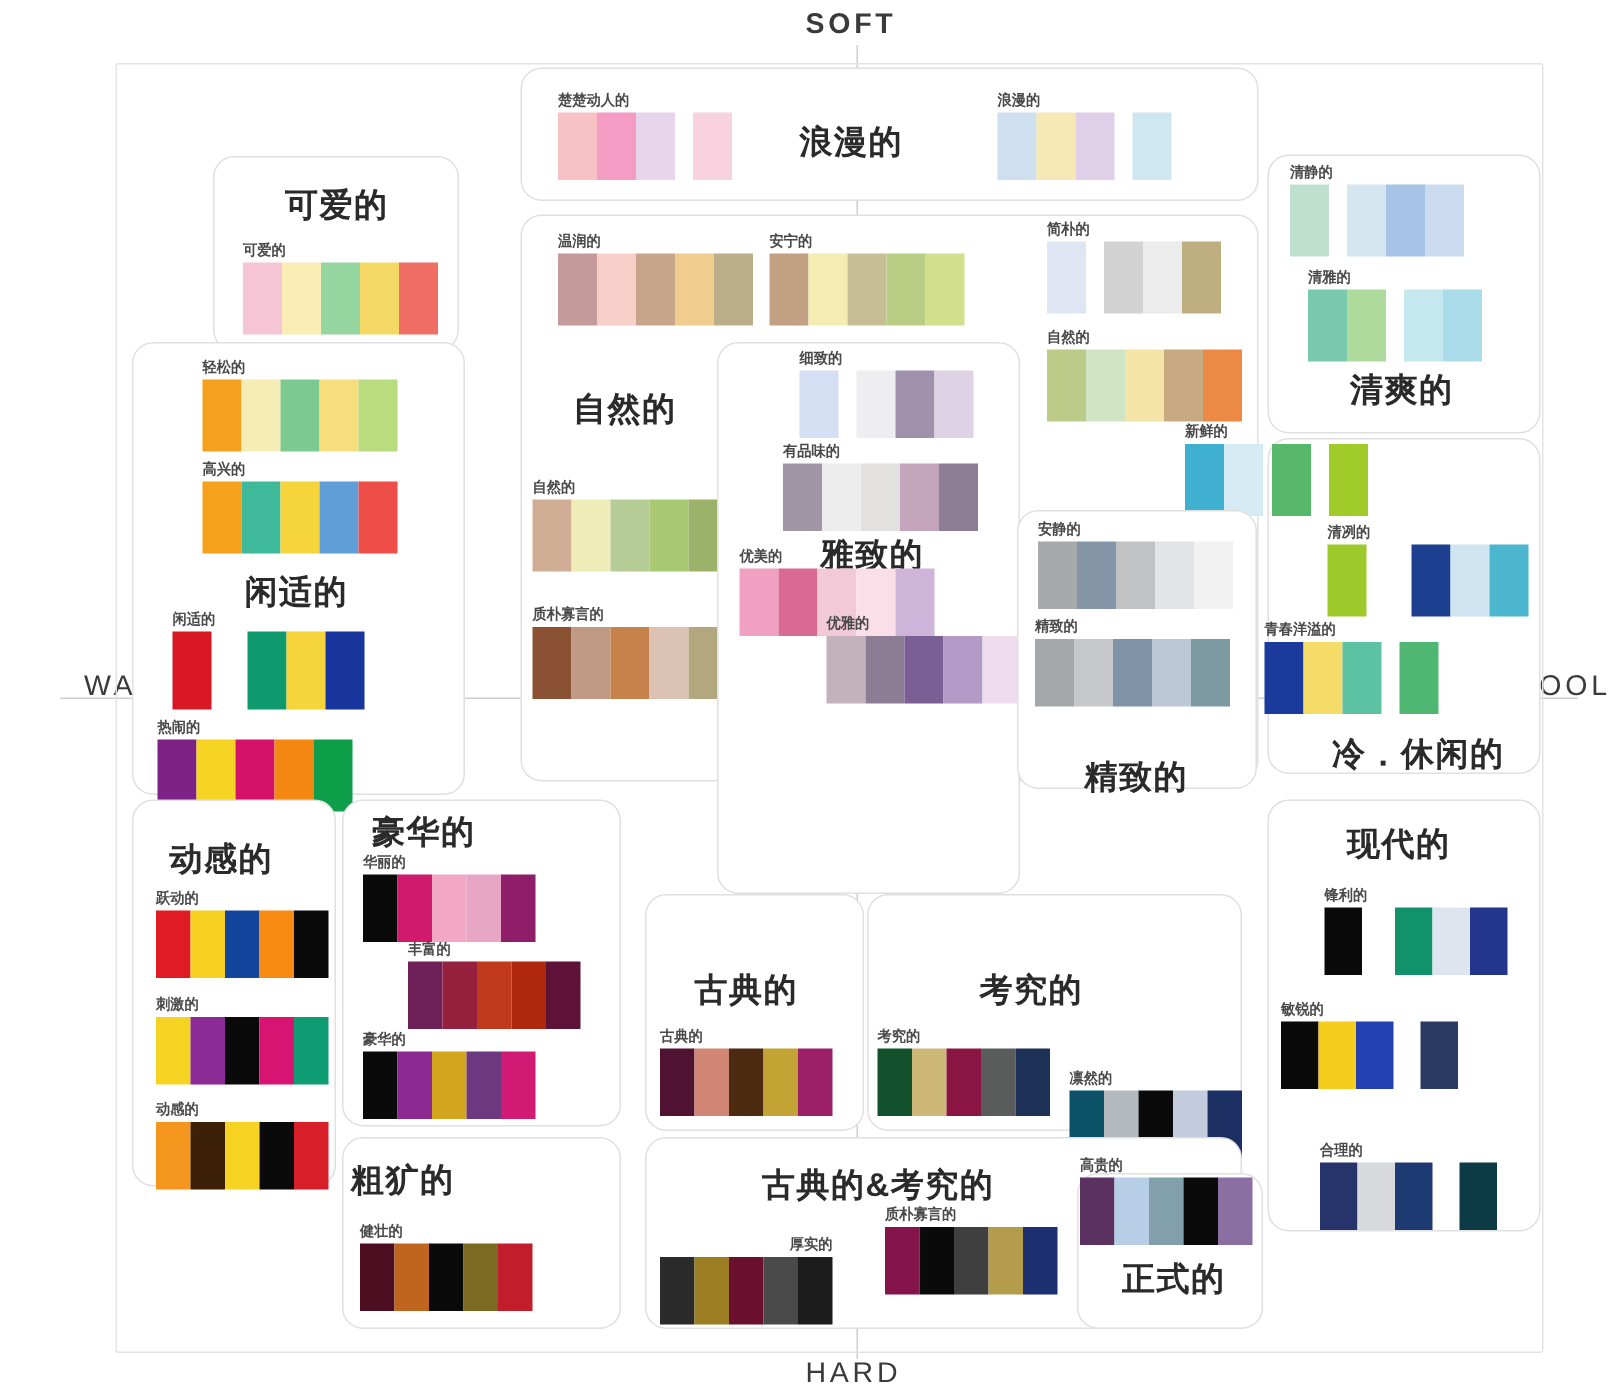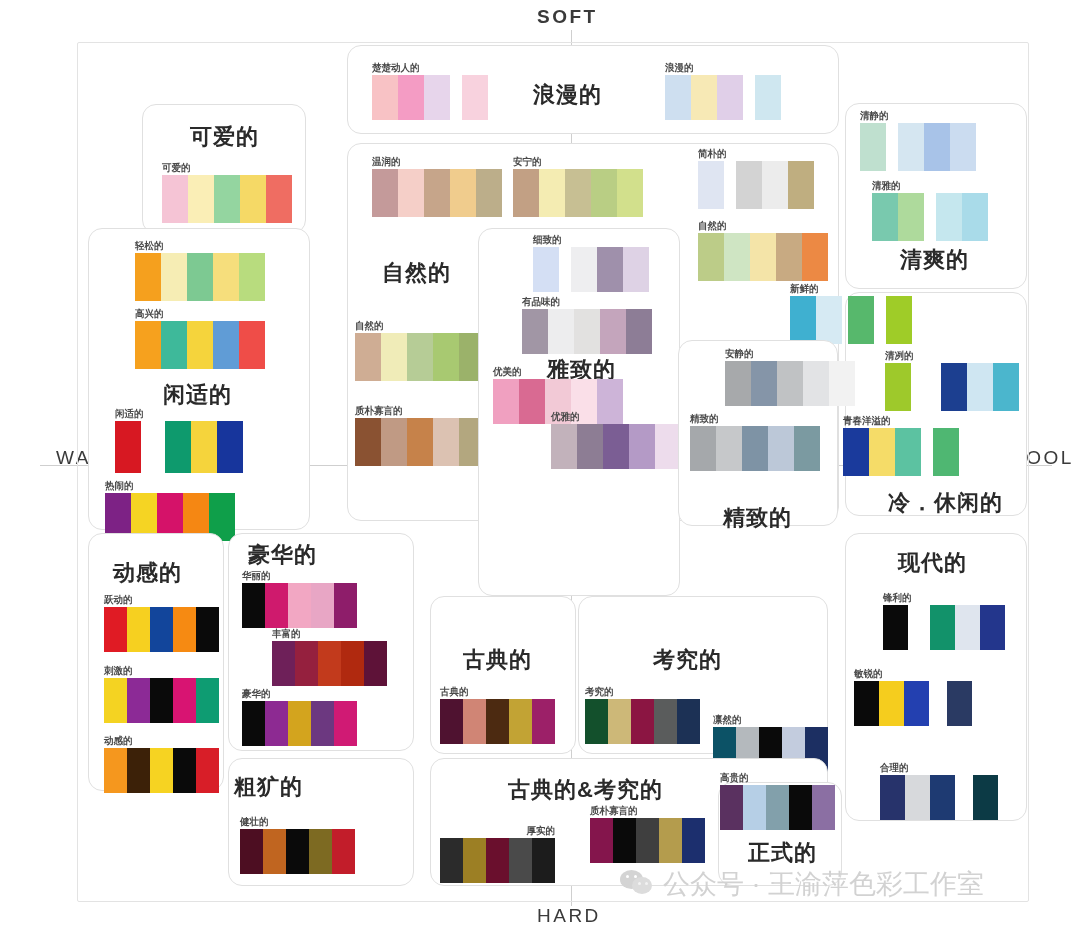--- a/index.html
+++ b/index.html
@@ -283,21 +283,21 @@
         <div class="swatches">
           <span class="sw" title="#1a3a9c" style="height: 48px; width: 26px; background: rgb(26, 58, 156);"></span>
           <span class="sw" title="#f5dc68" style="height: 48px; width: 26px; background: rgb(245, 220, 104);"></span>
           <span class="sw" title="#5cc2a1" style="height: 48px; width: 26px; background: rgb(92, 194, 161);"></span>
           <span class="sw gap" style="height: 48px; width: 12px; background: transparent;"></span>
           <span class="sw" title="#4fb772" style="height: 48px; width: 26px; background: rgb(79, 183, 114);"></span>
         </div>
       </div>
       <div class="card" style="left: 678px; top: 340px; width: 160px; height: 186px;"></div>
       <div class="card-title" style="left: 723px; top: 503px;">精致的</div>
-      <div class="pal" style="left: 725px; top: 348px;">
+      <div class="pal" style="left: 680px; top: 348px; padding-left: 12px;">
         <div class="pal-label">安静的</div>
         <div class="swatches">
           <span class="sw" title="#a7a9ab" style="height: 45px; width: 26px; background: rgb(167, 169, 171);"></span>
           <span class="sw" title="#8595a8" style="height: 45px; width: 26px; background: rgb(133, 149, 168);"></span>
           <span class="sw" title="#c0c2c4" style="height: 45px; width: 26px; background: rgb(192, 194, 196);"></span>
           <span class="sw" title="#e2e3e5" style="height: 45px; width: 26px; background: rgb(226, 227, 229);"></span>
           <span class="sw" title="#f2f2f2" style="height: 45px; width: 26px; background: rgb(242, 242, 242);"></span>
         </div>
       </div>
       <div class="pal" style="left: 690px; top: 413px;">
@@ -523,25 +523,14 @@
         <div class="swatches">
           <span class="sw" title="#27336b" style="height: 45px; width: 25px; background: rgb(39, 51, 107);"></span>
           <span class="sw" title="#d7d9dc" style="height: 45px; width: 25px; background: rgb(215, 217, 220);"></span>
           <span class="sw" title="#1e3a72" style="height: 45px; width: 25px; background: rgb(30, 58, 114);"></span>
           <span class="sw gap" style="height: 45px; width: 18px; background: transparent;"></span>
           <span class="sw" title="#0c3a45" style="height: 45px; width: 25px; background: rgb(12, 58, 69);"></span>
         </div>
       </div>
     </div>
 
-  <div class="watermark">
-    <span class="wm-icon">
-      <span class="wm-b1"></span>
-      <span class="wm-b2"></span>
-      <span class="wm-dot" style="left:6px;top:5px;"></span>
-      <span class="wm-dot" style="left:14px;top:5px;"></span>
-      <span class="wm-dot" style="left:18px;top:12px;background:#f2f2f2;"></span>
-      <span class="wm-dot" style="left:25px;top:12px;background:#f2f2f2;"></span>
-    </span>
-    <span>公众号 · 王渝萍色彩工作室</span>
-  </div>
 
 </div>
 
 </body></html>

